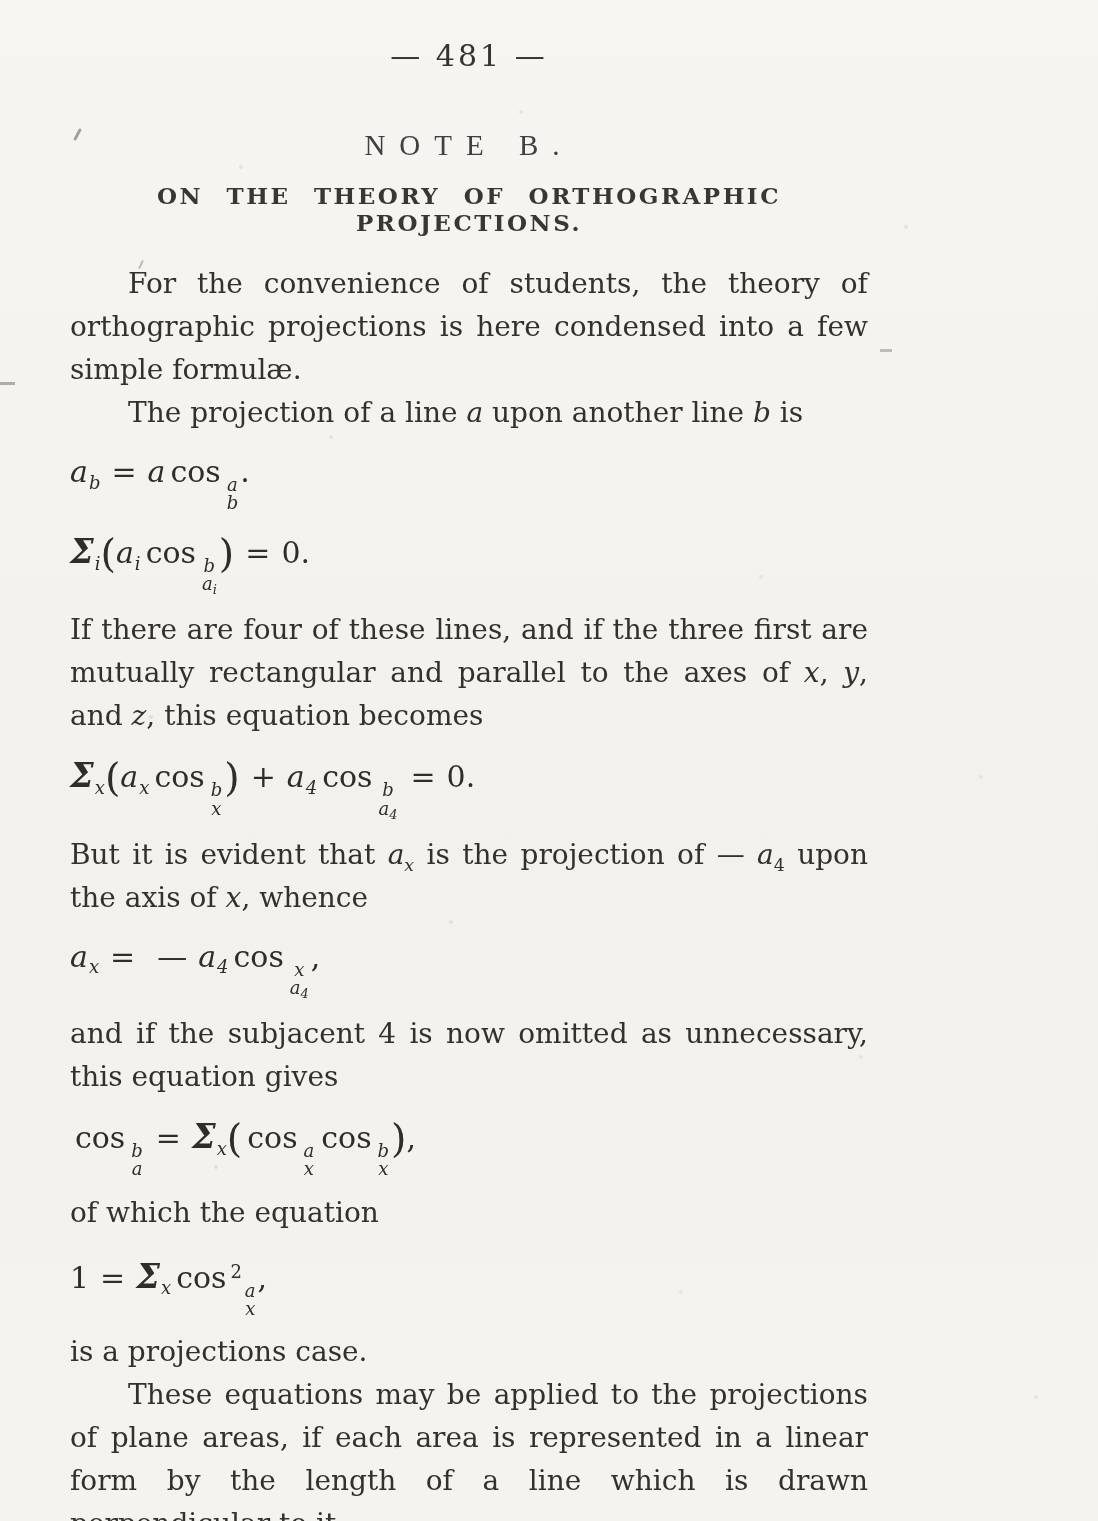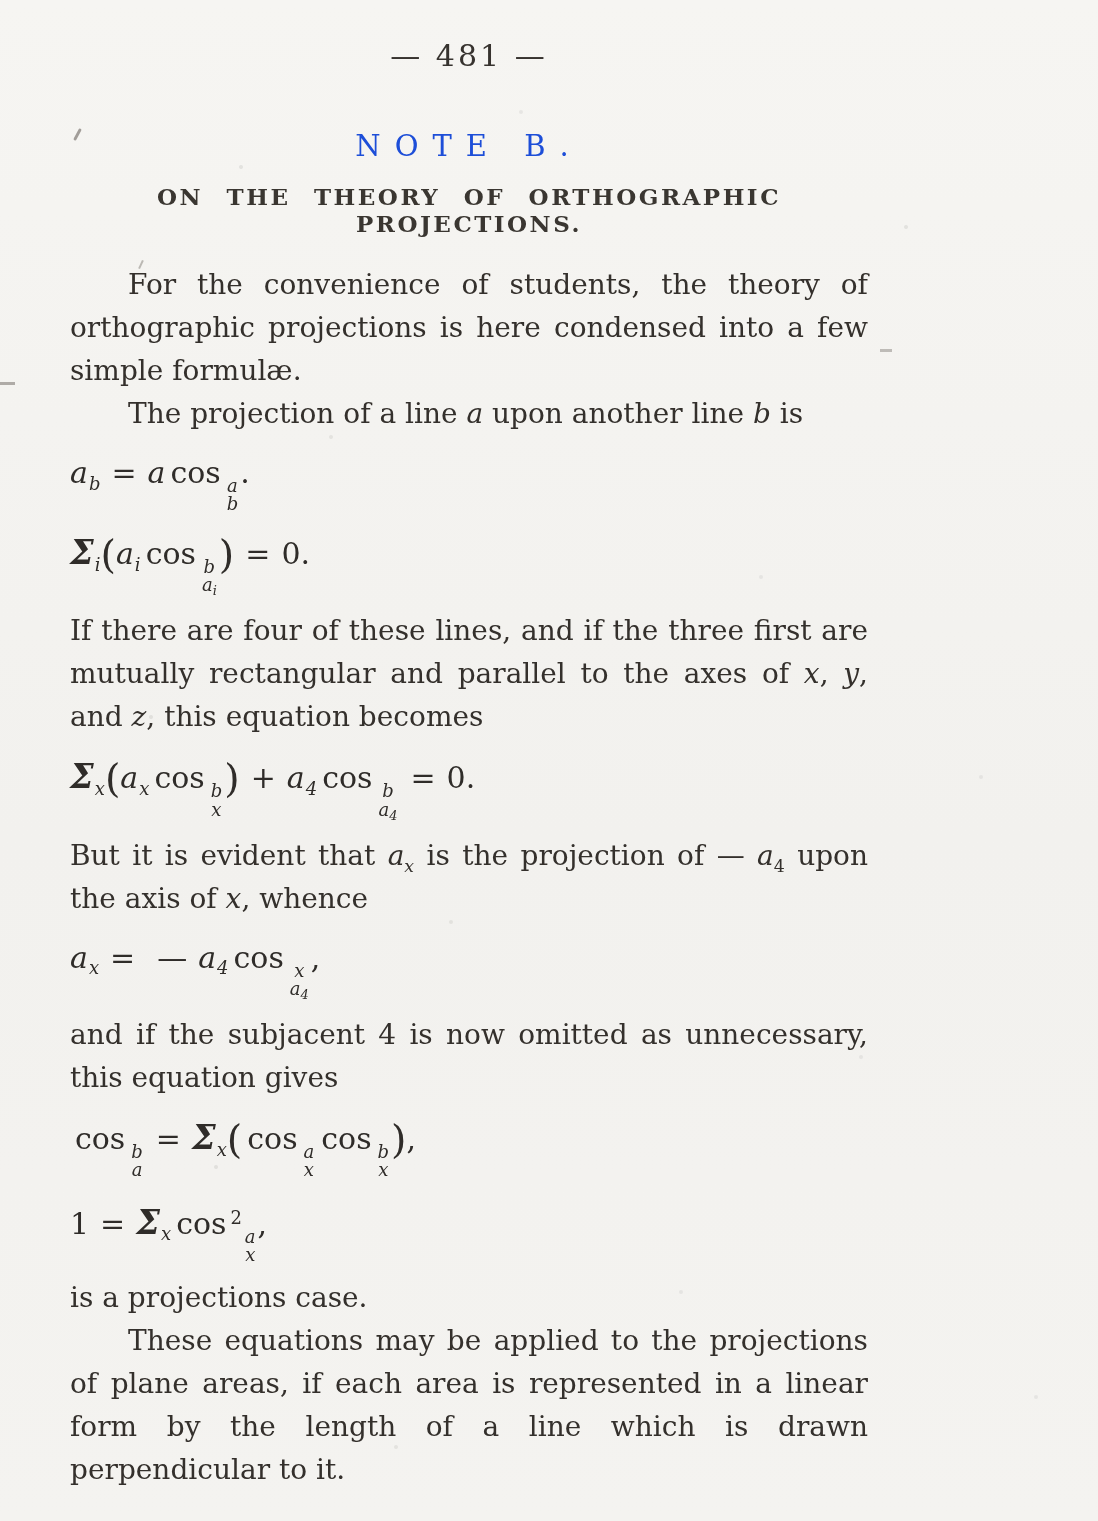--- a/index.html
+++ b/index.html
@@ -24,21 +24,22 @@
     letter-spacing: 3px;
     margin-bottom: 56px;
     color: #37332f;
   }
   .note-title {
     text-align: center;
     font-size: 29px;
     font-weight: 400;
     letter-spacing: 14px;
     margin: 0 0 20px 0;
-    color: #1d4ed8;
+    color: #404040;
+    font-family: Liberation Serif, serif;
   }
   .subtitle {
     text-align: center;
     font-size: 23px;
     font-weight: 700;
     letter-spacing: 2.5px;
     word-spacing: 13px;
     margin: 0 0 26px 0;
     color: #3a3631;
   }
@@ -155,20 +156,21 @@
         <span class="stk-t">b</span>
         <span class="stk-b">a</span>
       </span><span class="tk-o">=</span><span class="tk-sg" style="font-style: italic; font-weight: 700; font-size: 1.12em;">Σ</span><span class="tk-s">x</span><span class="tk-p">(</span><span class="tk-r">cos</span><span class="stk">
         <span class="stk-t">a</span>
         <span class="stk-b">x</span>
       </span><span class="tk-r">cos</span><span class="stk">
         <span class="stk-t">b</span>
         <span class="stk-b">x</span>
       </span><span class="tk-p">)</span><span class="tk-t">,</span></div>
 
+  <p class="body-text">of which the equation</p>
 
   <div class="equation"><span class="tk-n">1</span><span class="tk-o">=</span><span class="tk-sg" style="font-style: italic; font-weight: 700; font-size: 1.12em;">Σ</span><span class="tk-s">x</span><span class="tk-r">cos</span><span class="tk-sup">2</span><span class="stk">
         <span class="stk-t">a</span>
         <span class="stk-b">x</span>
       </span><span class="tk-t">,</span></div>
 
   <p class="body-text">is a projections case.</p>
 
   <p class="body-text indent">These equations may be applied to the projections of plane areas, if each area is represented in a linear form by the length of a line which is drawn perpendicular to it.</p>
 

